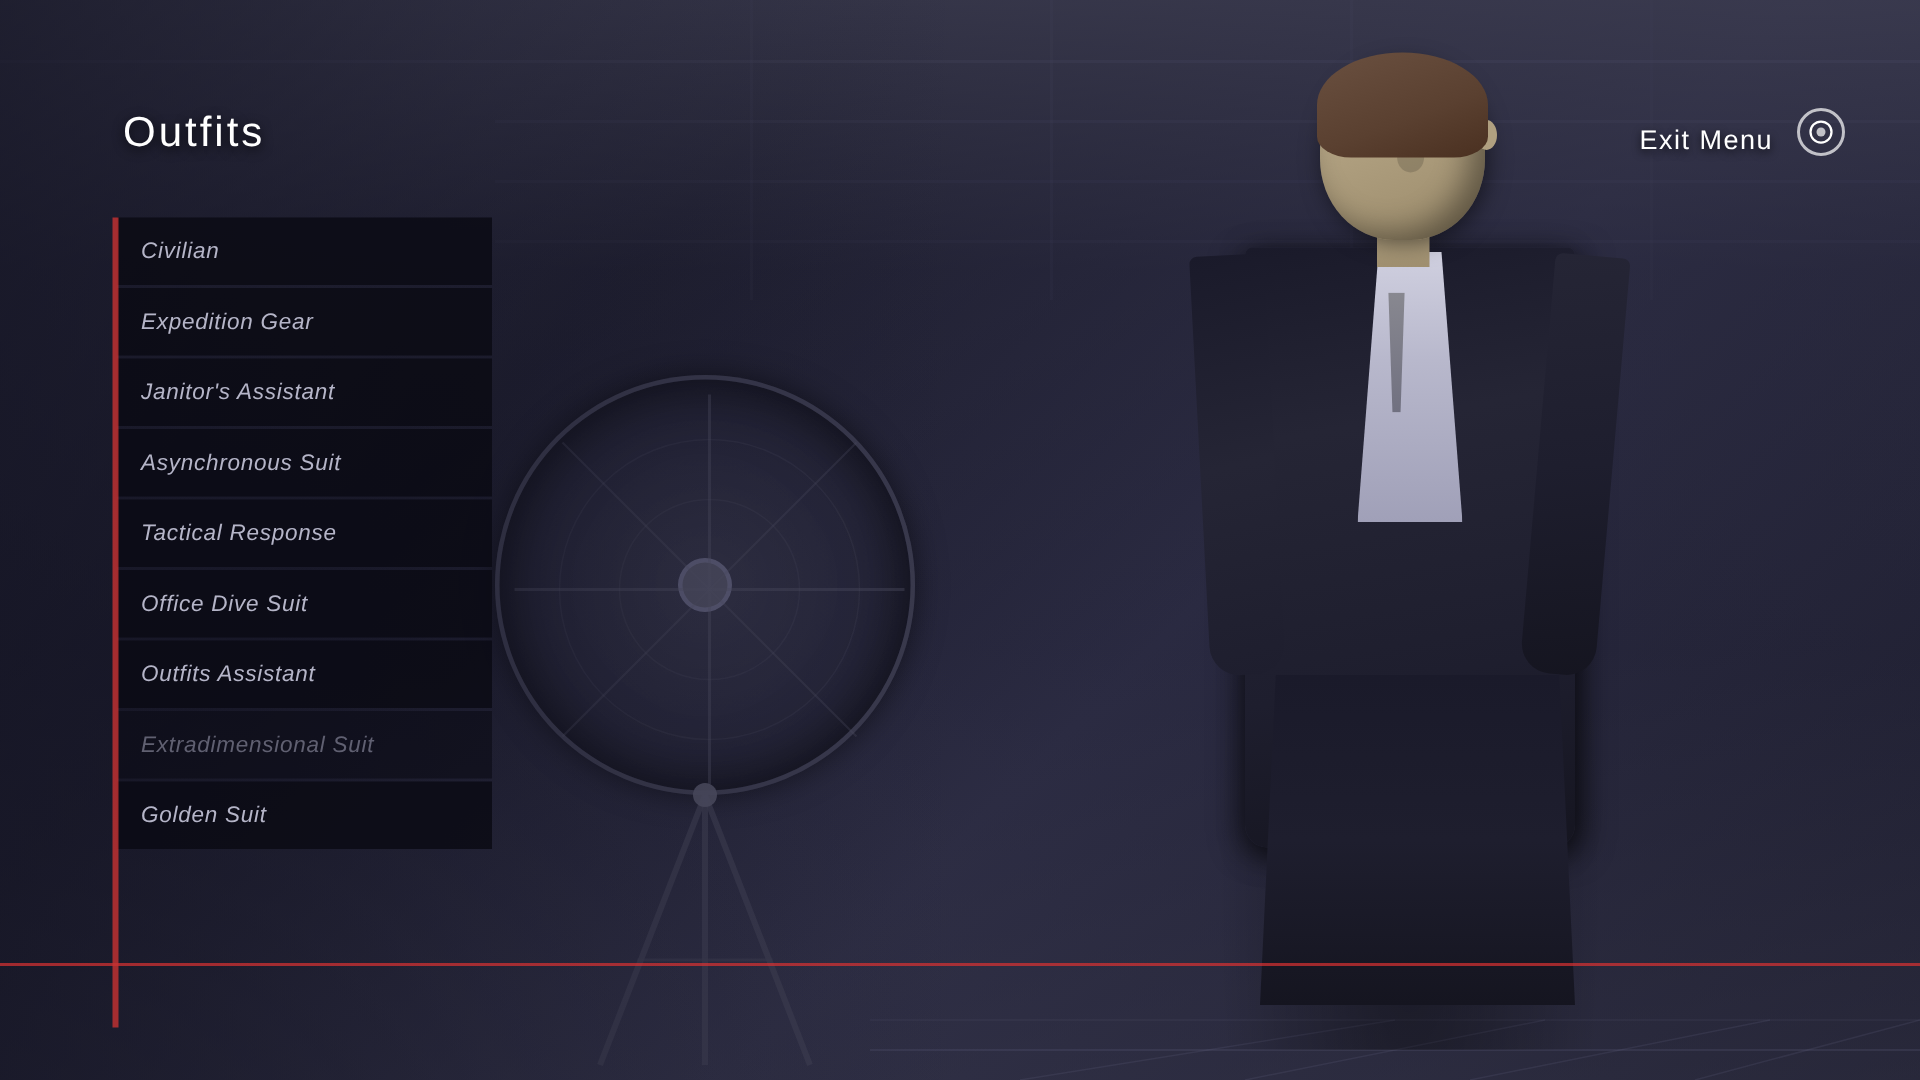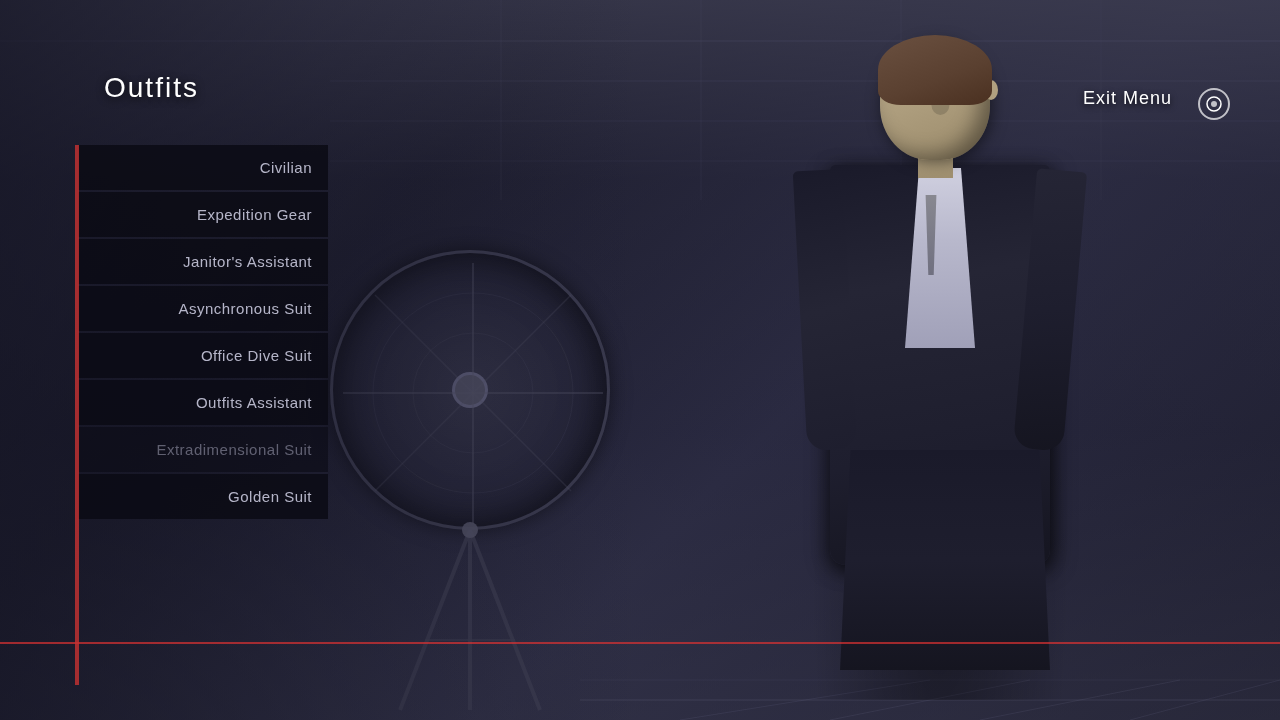--- a/index.html
+++ b/index.html
@@ -227,35 +227,33 @@
     #page-title {
       position: absolute;
       top: 72px;
       left: 82px;
       z-index: 20;
       color: white;
       font-size: 28px;
       font-weight: 300;
       letter-spacing: 2px;
       text-shadow: 0 2px 8px rgba(0,0,0,0.8);
-      margin-left: 22px;
     }
 
     
     #exit-menu {
       position: absolute;
       top: 72px;
       right: 50px;
       z-index: 20;
       display: flex;
-      align-items: flex-start;
-      gap: 26px;
+      align-items: flex-end;
+      gap: 16px;
       cursor: pointer;
       color: white;
-      margin-top: 16px;
     }
 
     #exit-menu-label {
       font-size: 18px;
       font-weight: 300;
       letter-spacing: 1px;
       color: white;
       text-shadow: 0 2px 6px rgba(0,0,0,0.8);
     }
 
@@ -290,27 +288,28 @@
       left: 75px;
       width: 4px;
       height: 540px;
       background: rgba(200, 50, 50, 0.8);
       z-index: 21;
     }
 
     .outfit-item {
       display: flex;
       align-items: center;
-      justify-content: flex-end;
+      justify-content: flex-start;
       padding: 14px 16px;
       cursor: pointer;
       border: none;
       text-align: left;
       position: relative;
       transition: background 0.1s;
+      font-style: italic;
     }
 
     .outfit-item-label {
       font-size: 15px;
       font-weight: 400;
       letter-spacing: 0.5px;
     }
 
     .outfit-item.normal {
       background: rgba(10, 10, 20, 0.85);
@@ -456,20 +455,23 @@
     <div class="outfit-item normal">
       <span class="outfit-item-label">Expedition Gear</span>
     </div>
     <div class="outfit-item normal">
       <span class="outfit-item-label">Janitor's Assistant</span>
     </div>
     <div class="outfit-item normal">
       <span class="outfit-item-label">Asynchronous Suit</span>
     </div>
     <div class="outfit-item normal">
+      <span class="outfit-item-label">Tactical Response</span>
+    </div>
+    <div class="outfit-item normal">
       <span class="outfit-item-label">Office Dive Suit</span>
     </div>
     <div class="outfit-item normal">
       <span class="outfit-item-label">Outfits Assistant</span>
     </div>
     <div class="outfit-item dimmed">
       <span class="outfit-item-label">Extradimensional Suit</span>
     </div>
     <div class="outfit-item normal">
       <span class="outfit-item-label">Golden Suit</span>

